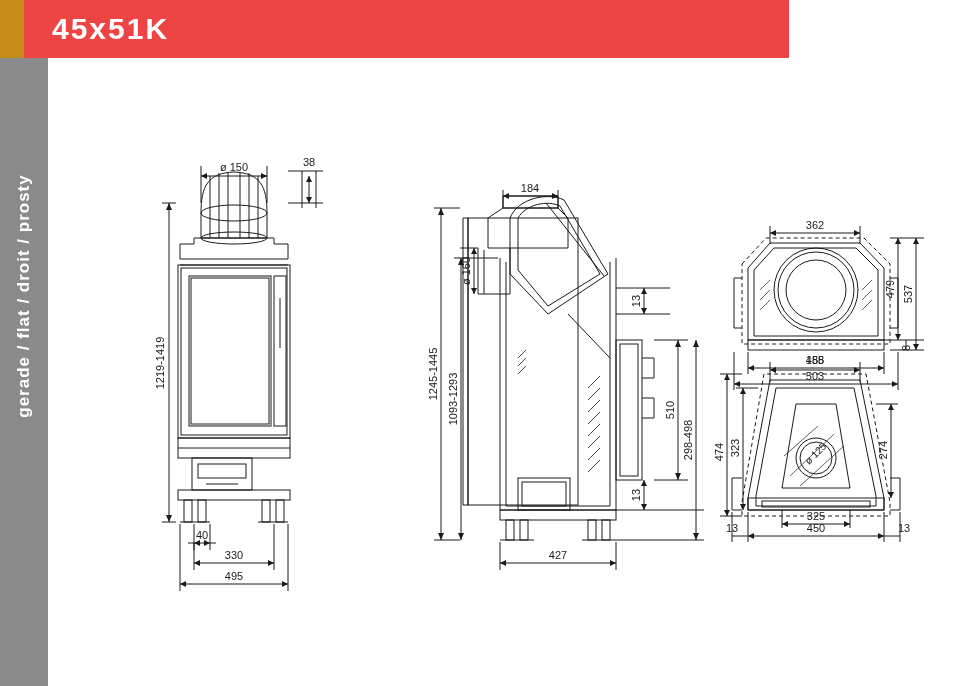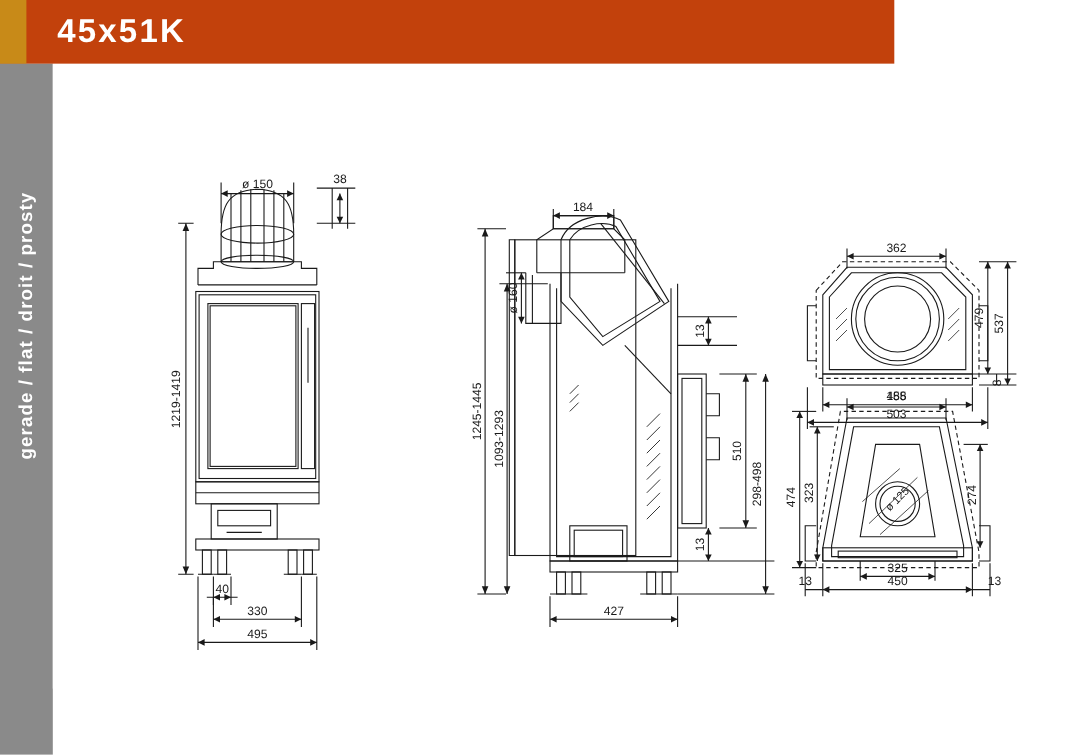--- a/index.html
+++ b/index.html
@@ -6,22 +6,21 @@
   body{
     width:970px;height:686px;
     background:#ffffff;
     font-family:"Liberation Sans", sans-serif;
     overflow:hidden;
     position:relative;
   }
   
   .header{
     position:absolute;left:0;top:0;width:789px;height:58px;
-    background:#c2410c;
-    padding-left:24px;
+    background:#ef4444;
   }
   .header .left-block{
     position:absolute;left:0;top:0;width:24px;height:58px;background:#c88a18;
   }
   .header .title{
     position:absolute;left:52px;top:12px;
     font-size:30px;font-weight:bold;color:#ffffff;
     letter-spacing:2px;
   }
   

